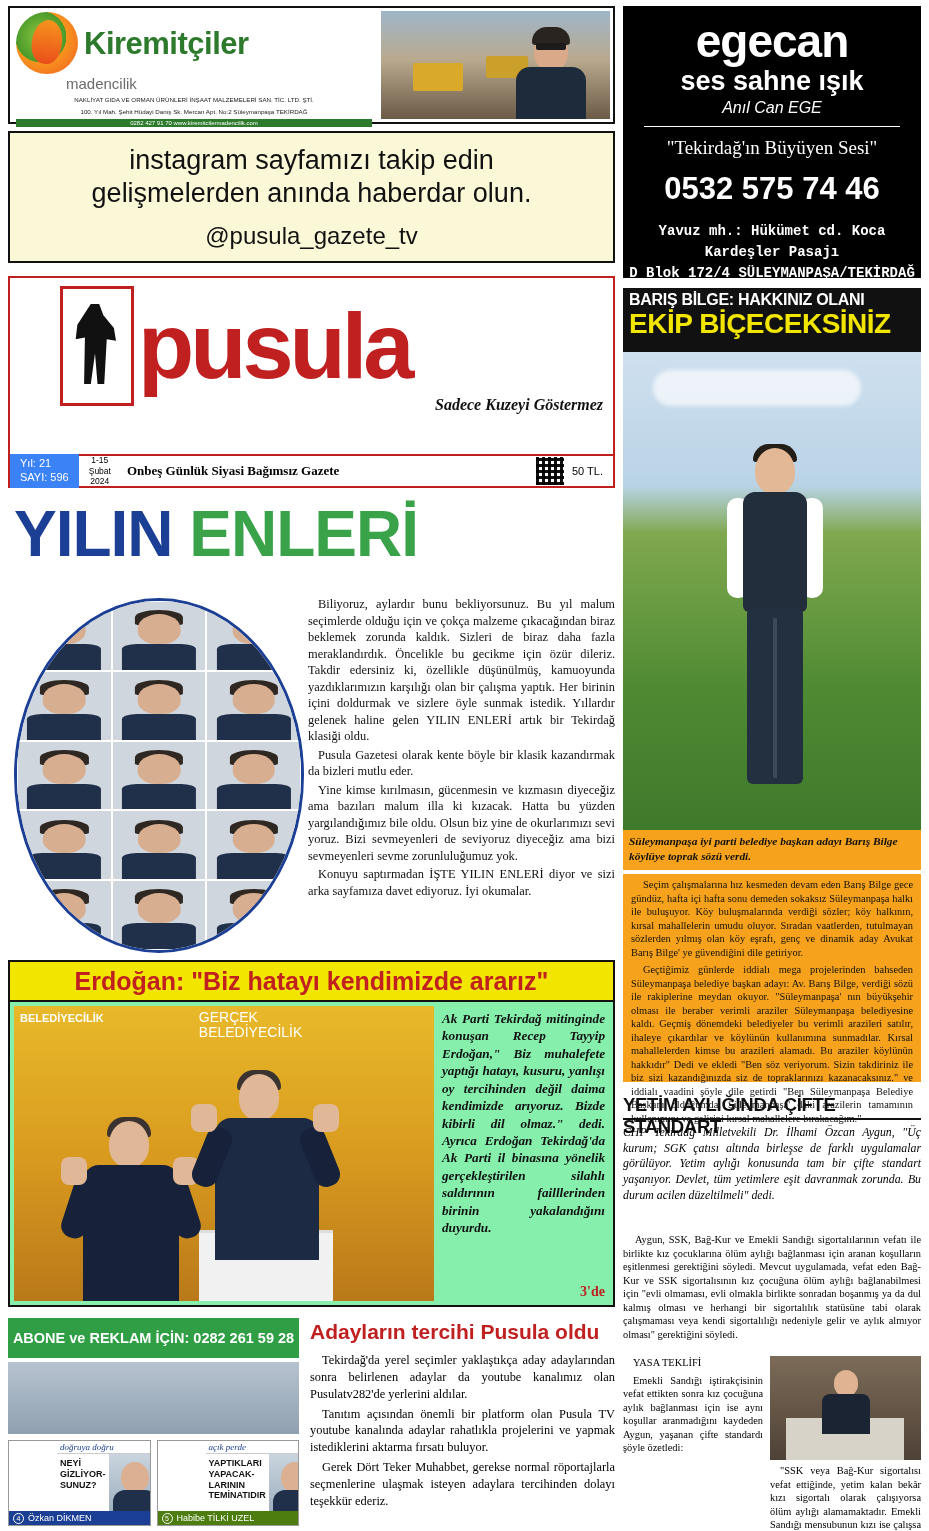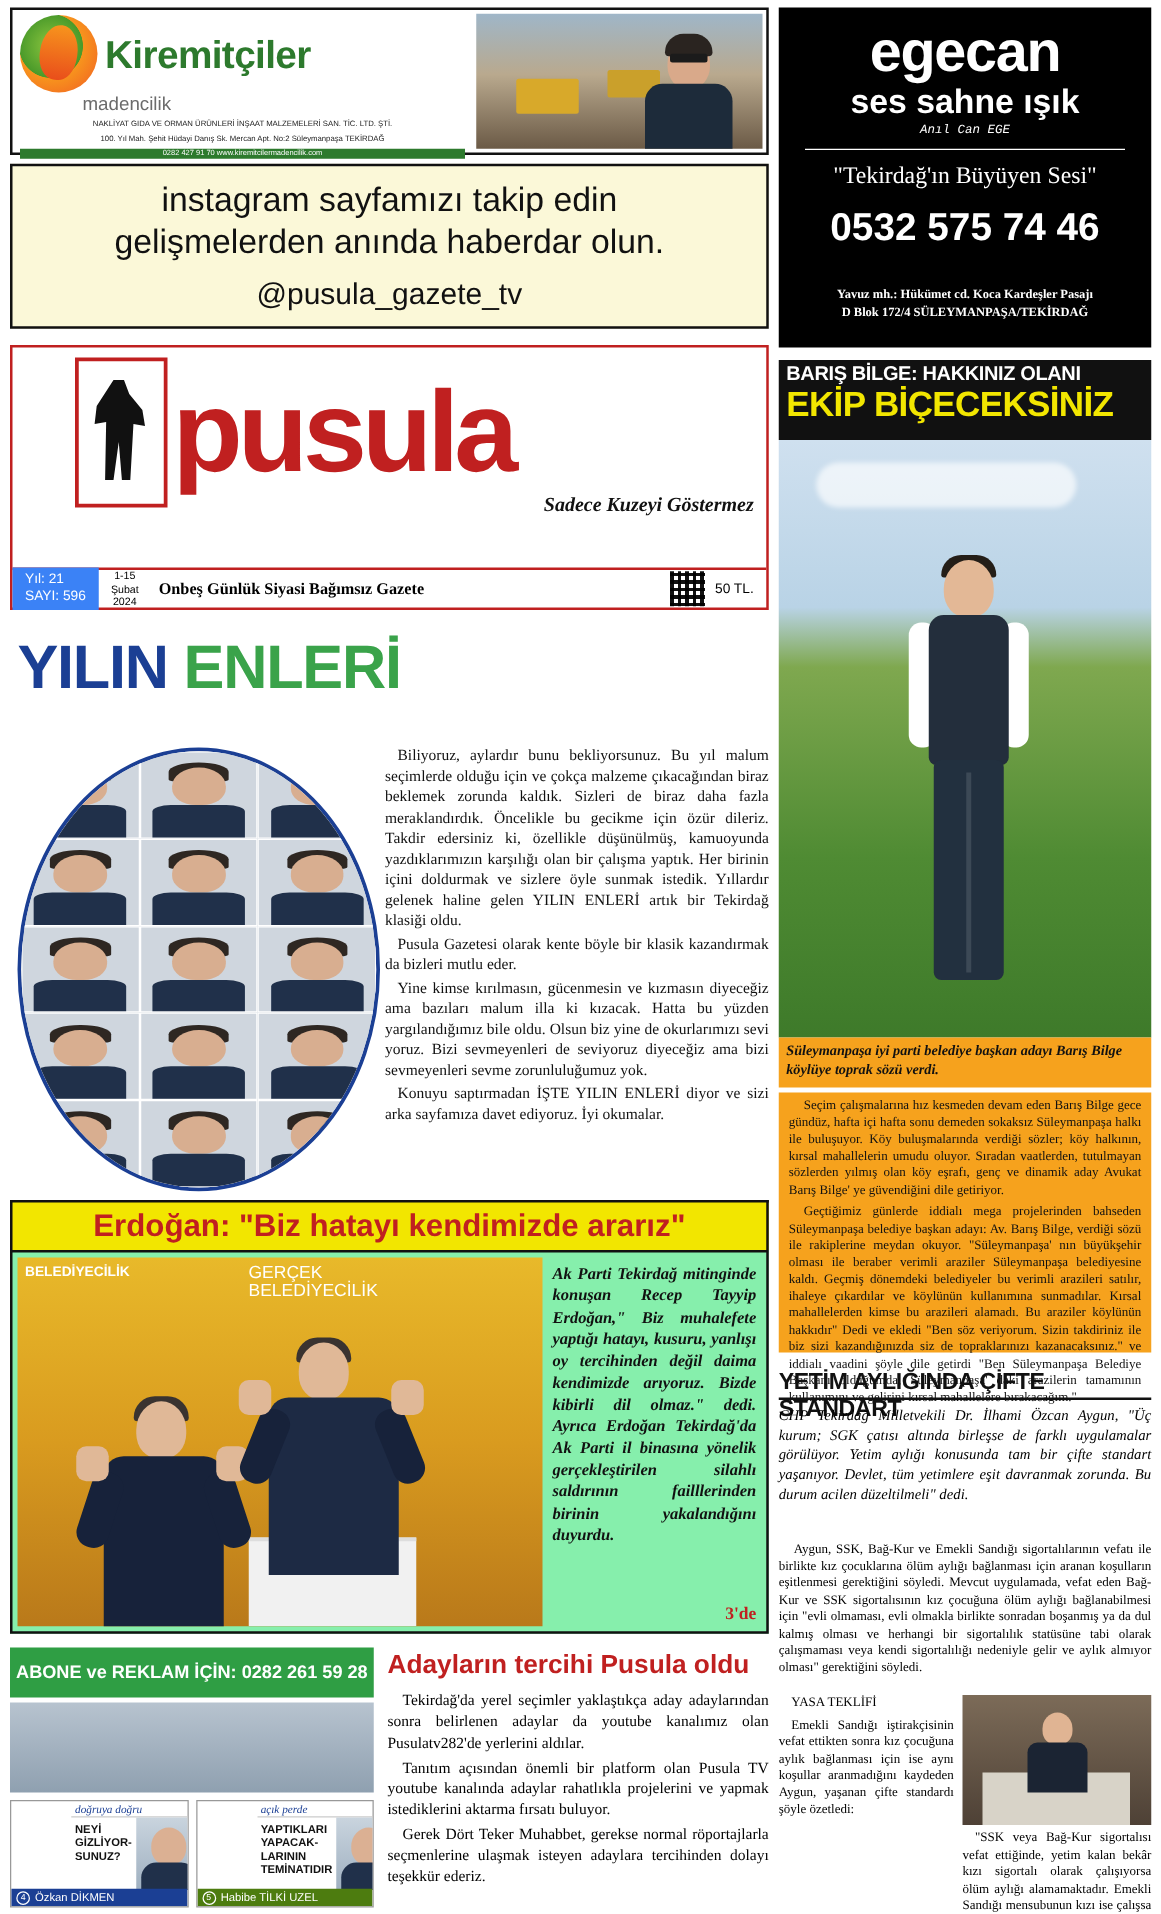--- a/index.html
+++ b/index.html
@@ -47,25 +47,25 @@
   .kiremit-photo .man .hair { position:absolute; left: 26px; top: 0px; width: 38px; height: 18px; background:#2a2420; border-radius: 18px 18px 4px 4px; }
   .kiremit-photo .man .glasses { position:absolute; left: 30px; top: 16px; width: 30px; height: 7px; background:#1b1b1b; border-radius: 2px; }
   .kiremit-photo .man .body { position:absolute; left: 10px; top: 40px; width: 70px; height: 54px; background:#1d2b3a; border-radius: 14px 14px 0 0; }
 
   .egecan-ad {
     position: absolute; left: 623px; top: 6px; width: 298px; height: 272px;
     background: #000; color: #fff; text-align: center; padding-top: 12px;
   }
   .egecan-title { font-family:"Liberation Sans", sans-serif; font-weight:bold; font-size: 46px; letter-spacing:-1px; line-height: 1; }
   .egecan-sub { font-family:"Liberation Sans", sans-serif; font-weight:bold; font-size: 27px; letter-spacing: 0px; margin-top: 2px; }
-  .egecan-name { font-family:Liberation Mono, monospace; font-style: italic; font-size: 10px; margin-top: 2px; }
+  .egecan-name { font-family:Liberation Sans, sans-serif; font-style: italic; font-size: 16px; margin-top: 2px; }
   .egecan-rule { width: 86%; height:1px; background:#fff; margin: 9px auto; }
   .egecan-slogan { font-family:"Liberation Serif", serif; font-size: 19px; margin: 10px 0 12px; }
   .egecan-phone { font-family:"Liberation Sans", sans-serif; font-weight: bold; font-size: 31px; letter-spacing: 0px; }
-  .egecan-addr { font-family:Liberation Serif, serif; font-weight:bold; font-size: 10px; line-height: 1.5; margin-top: 28px; }
+  .egecan-addr { font-family:Liberation Mono, monospace; font-weight:bold; font-size: 14px; line-height: 1.5; margin-top: 14px; }
 
   .instagram-ad {
     position: absolute; left: 8px; top: 131px; width: 607px; height: 132px;
     background: #fbf8d8; border: 2px solid #111; display:flex; flex-direction:column;
     align-items:center; justify-content:center;
   }
   .insta-l1 { font-family:"Liberation Sans", sans-serif; font-size: 27px; color:#111; line-height: 1.24; text-align:center; }
   .insta-handle { font-family:"Liberation Sans", sans-serif; font-size: 24px; color:#111; margin-top: 12px; }
 
   
@@ -99,21 +99,21 @@
   .mf-qr { width: 28px; height: 28px; margin-left: auto; margin-right: 8px;
     background:
       repeating-linear-gradient(90deg,#111 0 3px,#fff 3px 6px),
       repeating-linear-gradient(0deg,#111 0 3px,#fff 3px 6px);
     background-blend-mode: multiply; }
   .mf-price { font-family:"Liberation Sans", sans-serif; font-size: 11px; margin-right: 10px; }
 
   
   .enleri-title {
     position:absolute; left: 14px; top: 495px; width: 600px; height: 80px;
-    font-family:"Liberation Sans", sans-serif; font-weight: bold; font-size: 49px;
+    font-family:"Liberation Sans", sans-serif; font-weight: bold; font-size: 64px;
     letter-spacing: -1px; line-height: 78px;
   }
   .enleri-title .blue { color:#1b3f94; }
   .enleri-title .green { color:#3aa34a; }
 
   .collage {
     position:absolute; left: 14px; top: 598px; width: 290px; height: 355px;
     border-radius: 50%; overflow:hidden; border: 3px solid #1b3f94;
     display:grid; grid-template-columns: repeat(3, 1fr); grid-template-rows: repeat(5, 1fr);
     background:#e9e9e9;

